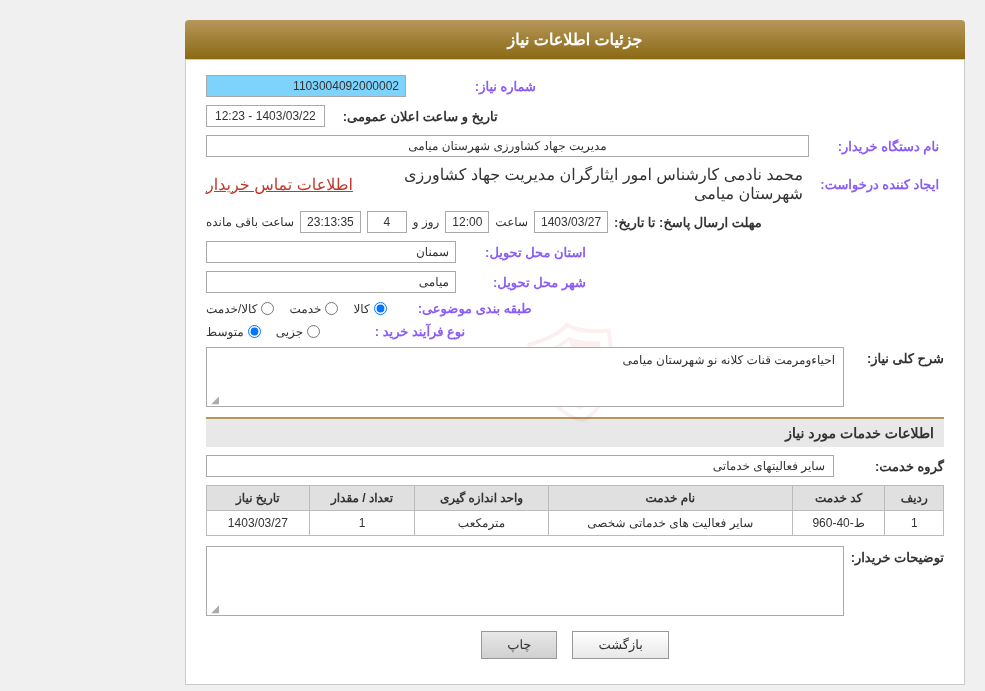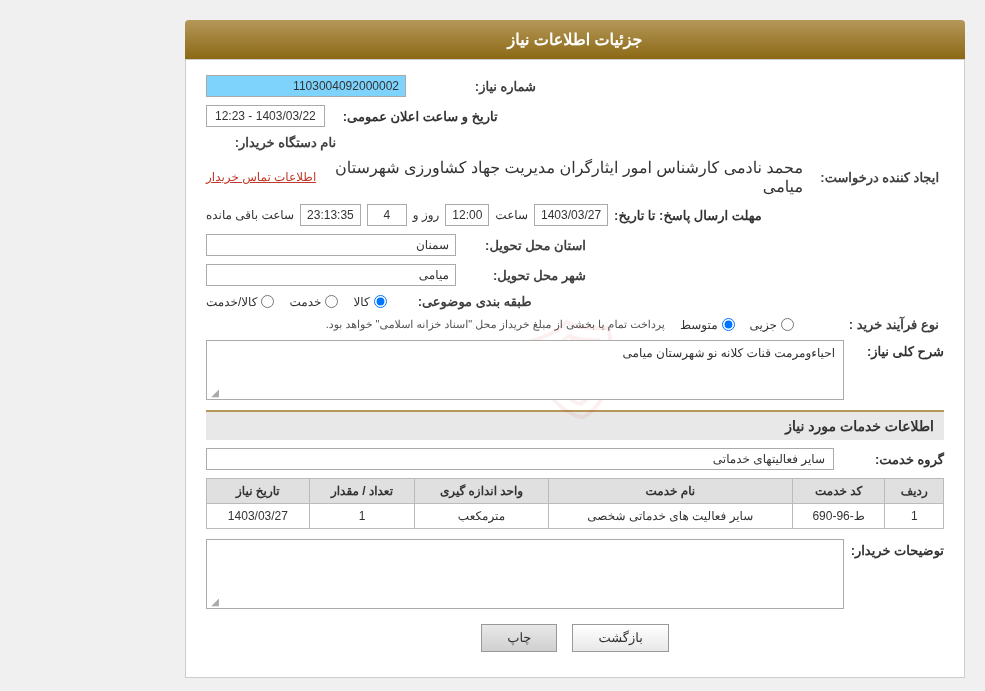--- a/index.html
+++ b/index.html
@@ -31,21 +31,21 @@
       border: 1px solid #ccc;
       padding: 15px 20px;
     }
     .form-row {
       display: flex;
       align-items: center;
       margin-bottom: 8px;
       justify-content: flex-end;
     }
     .label {
-      color: #404040;
+      color: #8b5cf6;
       font-weight: bold;
       white-space: nowrap;
       margin-right: 5px;
       margin-left: 10px;
       min-width: 120px;
       text-align: right;
     }
     .input-field {
       border: 1px solid #aaa;
       background: #fff;
@@ -125,21 +125,21 @@
       display: flex;
       align-items: center;
       justify-content: flex-end;
       margin-bottom: 8px;
       gap: 15px;
     }
     .contact-link {
       color: #c0392b;
       text-decoration: underline;
       cursor: pointer;
-      font-size: 12px;
+      font-size: 16px;
     }
     .creator-row {
       display: flex;
       align-items: center;
       justify-content: flex-end;
       margin-bottom: 8px;
       gap: 6px;
     }
     .watermark-container {
       position: relative;
@@ -299,20 +299,21 @@
       <div class="number-input-box">1103004092000002</div>
     </div>
 
     <div class="date-announce-row">
       <span class="announce-label">تاریخ و ساعت اعلان عمومی:</span>
       <div class="date-value-box">1403/03/22 - 12:23</div>
     </div>
 
     <div class="form-row">
       <span class="label">نام دستگاه خریدار:</span>
+      <div class="full-width-input" style="flex:1; text-align:center;">مدیریت جهاد کشاورزی شهرستان میامی</div>
     </div>
 
     <div class="creator-row">
       <span class="label">ایجاد کننده درخواست:</span>
       <span style="flex:1; font-size:16px; text-align:right;">محمد نادمی کارشناس امور ایثارگران مدیریت جهاد کشاورزی شهرستان میامی</span>
       <span class="contact-link" style="margin-right:10px;">اطلاعات تماس خریدار</span>
     </div>
 
     <div class="deadline-row">
       <span class="deadline-label">مهلت ارسال پاسخ: تا تاریخ:</span>
@@ -354,21 +355,20 @@
     <div class="purchase-type-row">
       <span class="label">نوع فرآیند خرید :</span>
       <div class="radio-item">
         <input type="radio" name="purchase_type" style="">
         <span>جزیی</span>
       </div>
       <div class="radio-item">
         <input type="radio" name="purchase_type" checked="" style="">
         <span>متوسط</span>
       </div>
-      <span style="font-size:11px; color:#555; flex:1; text-align:right;">پرداخت تمام یا بخشی از مبلغ خریداز محل "اسناد خزانه اسلامی" خواهد بود.</span>
     </div>
 
     <div class="description-row">
       <span class="description-label">شرح کلی نیاز:</span>
       <div class="description-box">
         <span>احیاءومرمت قنات کلانه نو شهرستان میامی</span>
         <span class="resize-handle">◢</span>
       </div>
     </div>
 
@@ -386,21 +386,21 @@
           <th>کد خدمت</th>
           <th>نام خدمت</th>
           <th>واحد اندازه گیری</th>
           <th>تعداد / مقدار</th>
           <th>تاریخ نیاز</th>
         </tr>
       </thead>
       <tbody>
         <tr class="table-row">
           <td>1</td>
-          <td>ط-96-690</td>
+          <td>ط-40-960</td>
           <td>سایر فعالیت های خدماتی شخصی</td>
           <td>مترمکعب</td>
           <td>1</td>
           <td>1403/03/27</td>
         </tr>
       </tbody>
     </table>
 
     <div class="buyer-desc-row">
       <span class="buyer-desc-label">توضیحات خریدار:</span>

